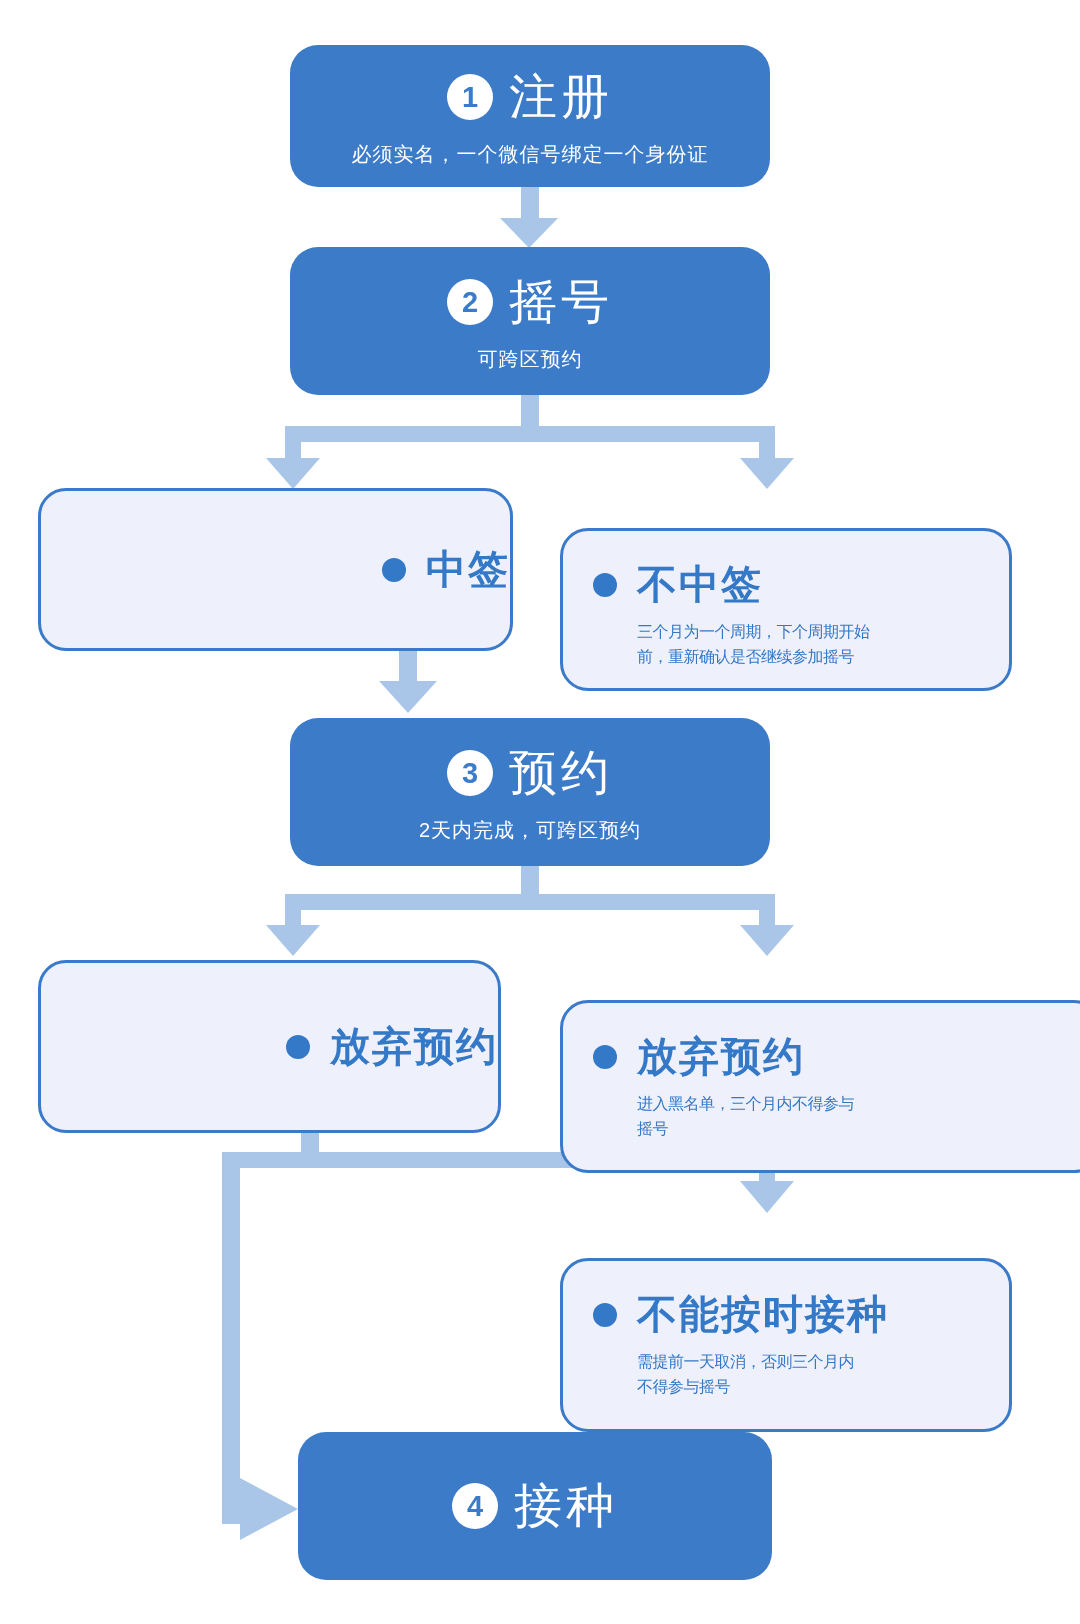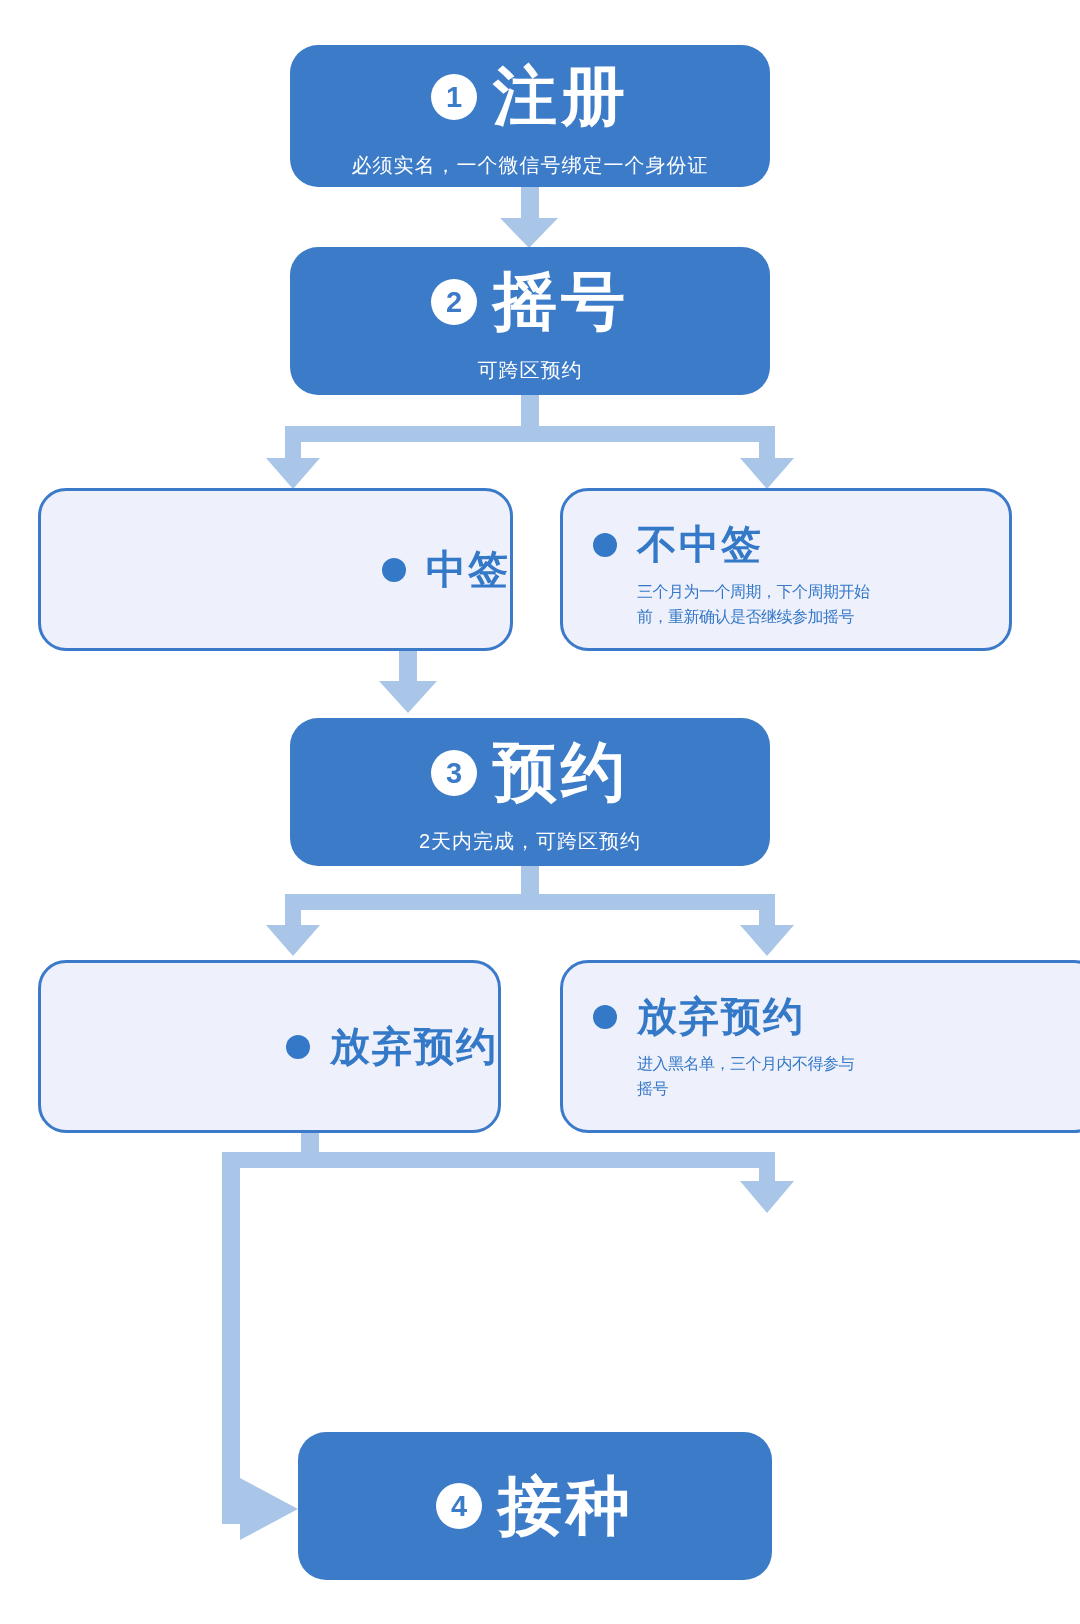--- a/index.html
+++ b/index.html
@@ -49,22 +49,22 @@
     background: #ffffff;
     color: var(--step-box);
     font-weight: bold;
     font-size: 29px;
     line-height: 46px;
     display: inline-block;
     text-align: center;
     flex: none;
   }
   .step-title {
-    font-size: 64px;
-    font-weight: bold;
+    font-size: 48px;
+    font-weight: normal;
     letter-spacing: 4px;
   }
   .step-sub {
     font-size: 20px;
     letter-spacing: 1px;
     white-space: pre;
   }
   
   .outcome {
     position: absolute;
@@ -73,20 +73,21 @@
     border-radius: 28px;
     color: var(--outcome-text);
   }
   .outcome.centered {
     display: flex;
     align-items: center;
     justify-content: flex-end;
   }
   .outcome.detailed {
     padding: 26px 8px 0 30px;
+    margin-top: 40px;
   }
   .outcome-head { display: flex; align-items: center; gap: 20px; }
   .bullet {
     width: 24px; height: 24px;
     border-radius: 50%;
     background: var(--outcome-text);
     flex: none;
   }
   .outcome-title {
     font-size: 40px;
@@ -191,20 +192,28 @@
 
   <section class="outcome detailed" style="left:560px;top:960px;width:542px;height:173px">
     <div class="outcome-head">
       <span class="bullet"></span>
       <span class="outcome-title">放弃预约</span>
     </div>
     <div class="outcome-desc">进入黑名单，三个月内不得参与
 摇号</div>
   </section>
 
+  <section class="outcome detailed" style="left:560px;top:1218px;width:452px;height:174px">
+    <div class="outcome-head">
+      <span class="bullet"></span>
+      <span class="outcome-title">不能按时接种</span>
+    </div>
+    <div class="outcome-desc">需提前一天取消，否则三个月内
+不得参与摇号</div>
+  </section>
 
   <section class="step" style="left:298px;top:1432px;width:474px;height:148px">
     <div class="step-head">
       <span class="badge">4</span>
       <span class="step-title">接种</span>
     </div>
   </section>
 
 </div>
 

